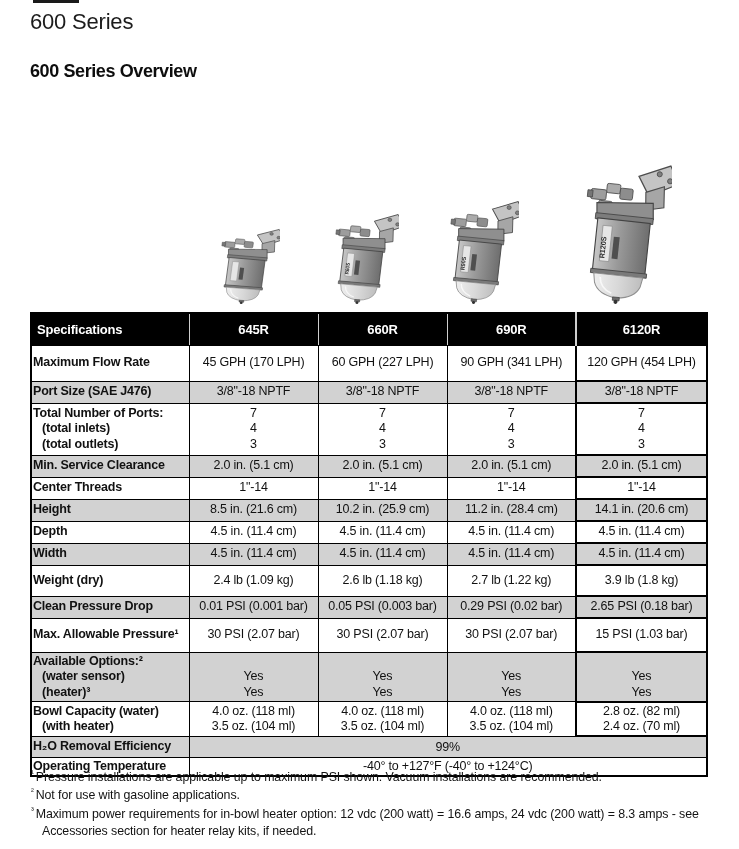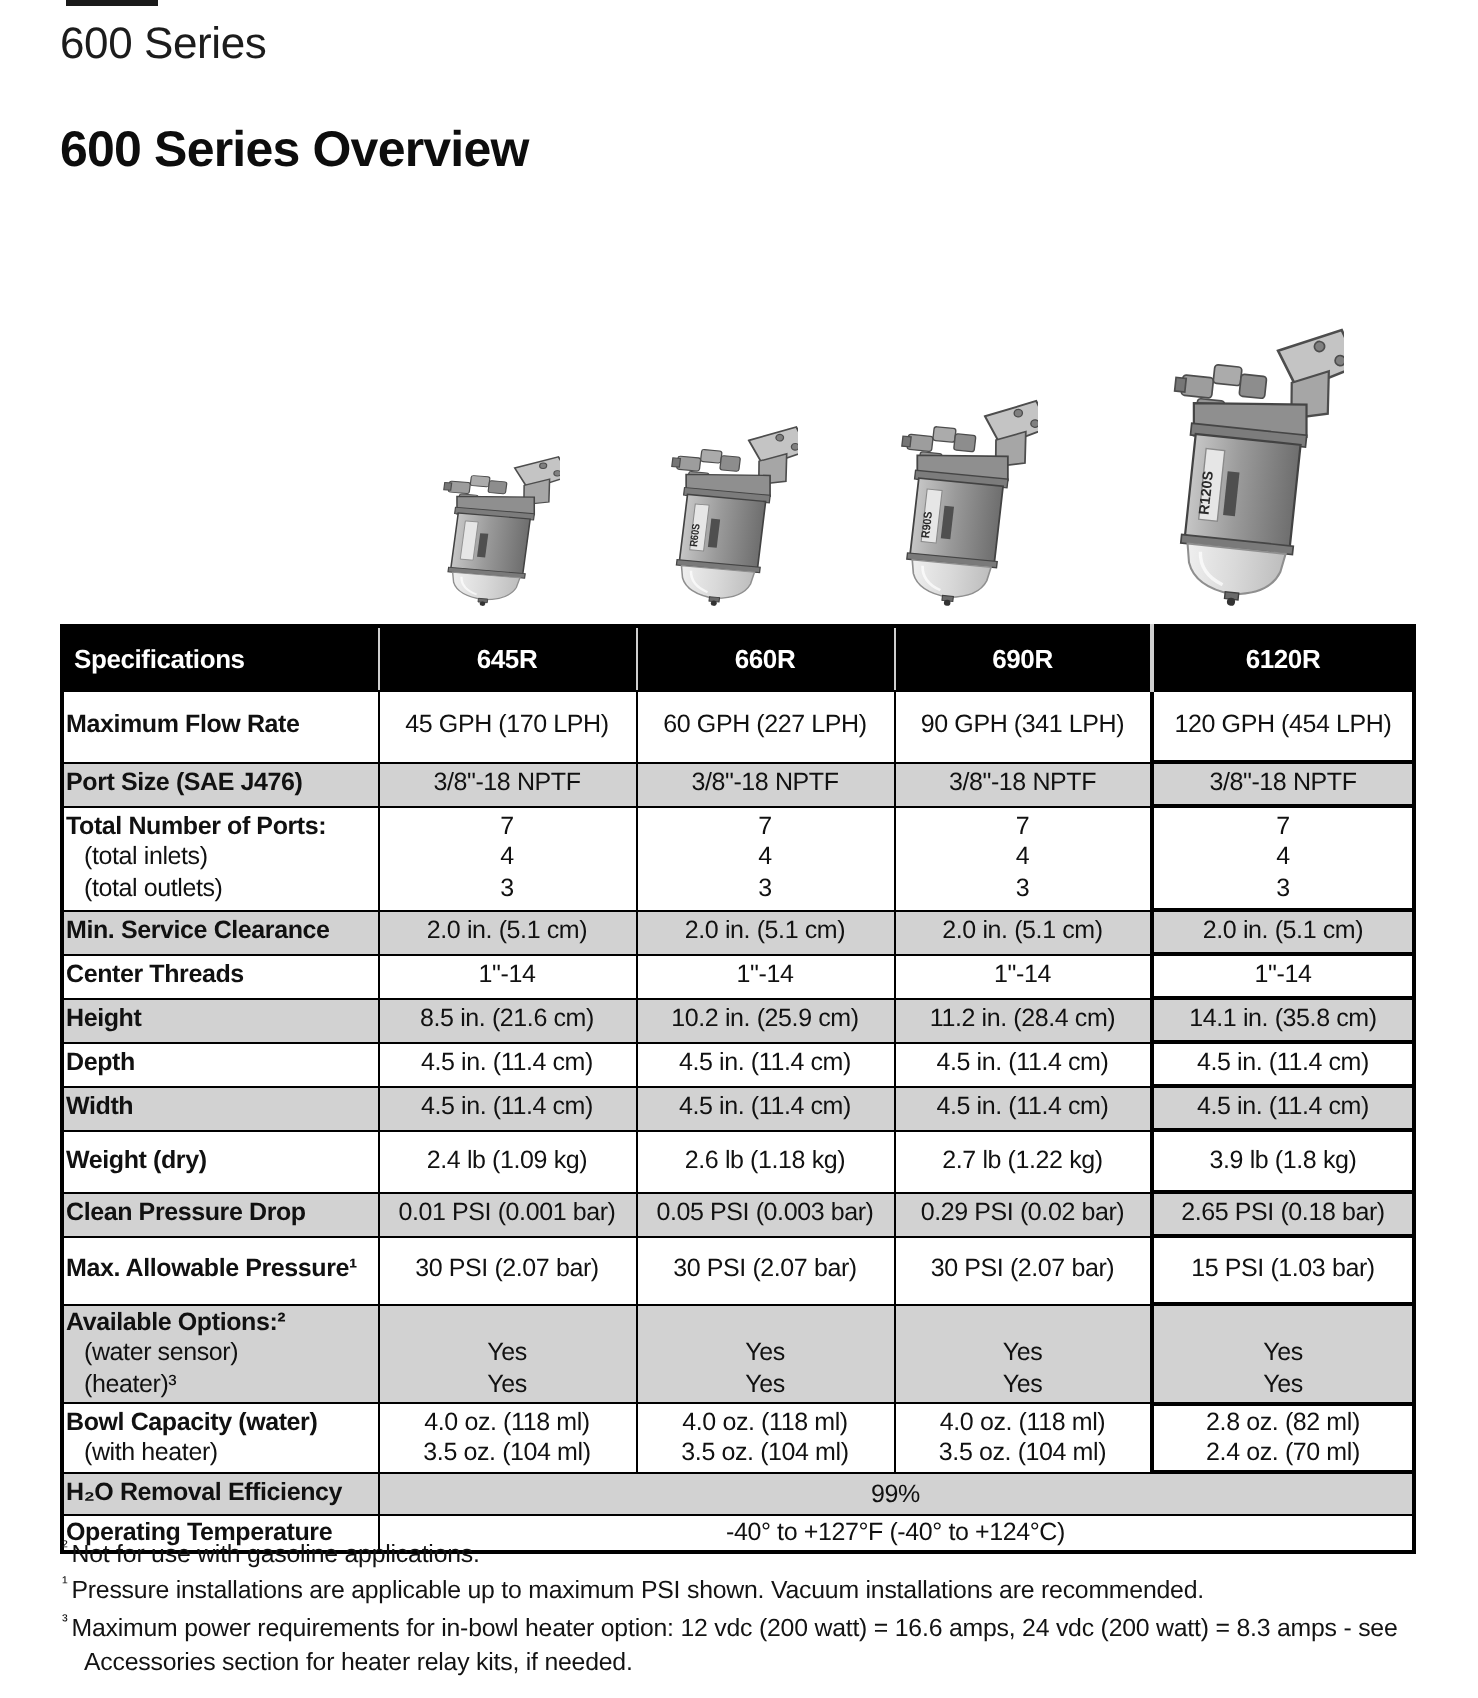--- a/index.html
+++ b/index.html
@@ -10,21 +10,21 @@
     color: #111;
   }
   .page { position: absolute; inset: 0; }
   .top-sliver { position: absolute; left: 33px; top: 0; width: 46px; height: 3px; background: #1a1a1a; }
   .kicker {
     position: absolute; left: 30px; top: 9px;
     font-size: 22px; font-weight: 400; letter-spacing: -0.2px; color: #1c1c1c;
   }
   .title {
     position: absolute; left: 30px; top: 61px;
-    font-size: 25px; font-weight: 700; letter-spacing: -0.4px; color: #0d0d0d;
+    font-size: 18px; font-weight: 700; letter-spacing: -0.4px; color: #0d0d0d;
   }
   .products { position: absolute; left: 0; top: 152px; width: 739px; height: 156px; }
   .filter-fig { position: absolute; bottom: 0; }
 
   table.specs {
     position: absolute; left: 30px; top: 312px; width: 676px;
     border-collapse: collapse; table-layout: fixed;
     font-size: 12.5px; letter-spacing: -0.2px;
     border: 2px solid #000;
   }
@@ -36,21 +36,21 @@
   }
   table.specs th.spec-h { text-align: left; border-left: none; }
   table.specs td {
     border: 1px solid #000; vertical-align: middle; padding: 1px 4px;
   }
   table.specs td.lbl { font-weight: 700; text-align: left; padding-left: 1px; }
   table.specs td.val { text-align: center; }
   table.specs td.last-col { border-left-width: 2px; border-top-width: 2px; border-bottom-width: 2px; }
   table.specs th.last-col { border-left: 2px solid #cfcfcf; }
   table.specs tr.shaded td { background: var(--row-shade, #d2d2d2); }
-  table.specs .sub { padding-left: 9px; font-weight: 400; }
+  table.specs .sub { padding-left: 9px; font-weight: 700; }
   table.specs .vline { line-height: 1.22; }
 
   .footnotes { position: absolute; left: 31px; top: 768px; width: 700px; font-size: 12.4px; line-height: 1.4; color: #131313; letter-spacing: -0.1px; }
   .fn { padding-left: 11px; text-indent: -11px; }
   .fn sup { font-size: 8.5px; vertical-align: super; margin-right: 2px; }
 </style>
 </head>
 <body>
 
 <div class="page">
@@ -325,21 +325,21 @@
           <td class="val">
             <div class="vline">8.5 in. (21.6 cm)</div>
           </td>
           <td class="val">
             <div class="vline">10.2 in. (25.9 cm)</div>
           </td>
           <td class="val">
             <div class="vline">11.2 in. (28.4 cm)</div>
           </td>
           <td class="val last-col">
-            <div class="vline">14.1 in. (35.8 cm)</div>
+            <div class="vline">14.1 in. (20.6 cm)</div>
           </td>
         </tr>
         <tr style="height: 22px;">
           <td class="lbl">
             <div class="vline">Depth</div>
           </td>
           <td class="val">
             <div class="vline">4.5 in. (11.4 cm)</div>
           </td>
           <td class="val">
@@ -478,17 +478,17 @@
         <tr style="height: 14px;">
           <td class="lbl">
             <div class="vline">Operating Temperature</div>
           </td>
           <td class="val" colspan="4">-40° to +127°F (-40° to +124°C)</td>
         </tr>
       </tbody>
   </table>
 
   <div class="footnotes">
+    <div class="fn"><sup>¹</sup><span>Pressure installations are applicable up to maximum PSI shown. Vacuum installations are recommended.</span></div>
     <div class="fn"><sup>²</sup><span>Not for use with gasoline applications.</span></div>
-    <div class="fn"><sup>¹</sup><span>Pressure installations are applicable up to maximum PSI shown. Vacuum installations are recommended.</span></div>
     <div class="fn"><sup>³</sup><span>Maximum power requirements for in-bowl heater option: 12 vdc (200 watt) = 16.6 amps, 24 vdc (200 watt) = 8.3 amps - see Accessories section for heater relay kits, if needed.</span></div>
   </div>
 </div>
 
 </body></html>

